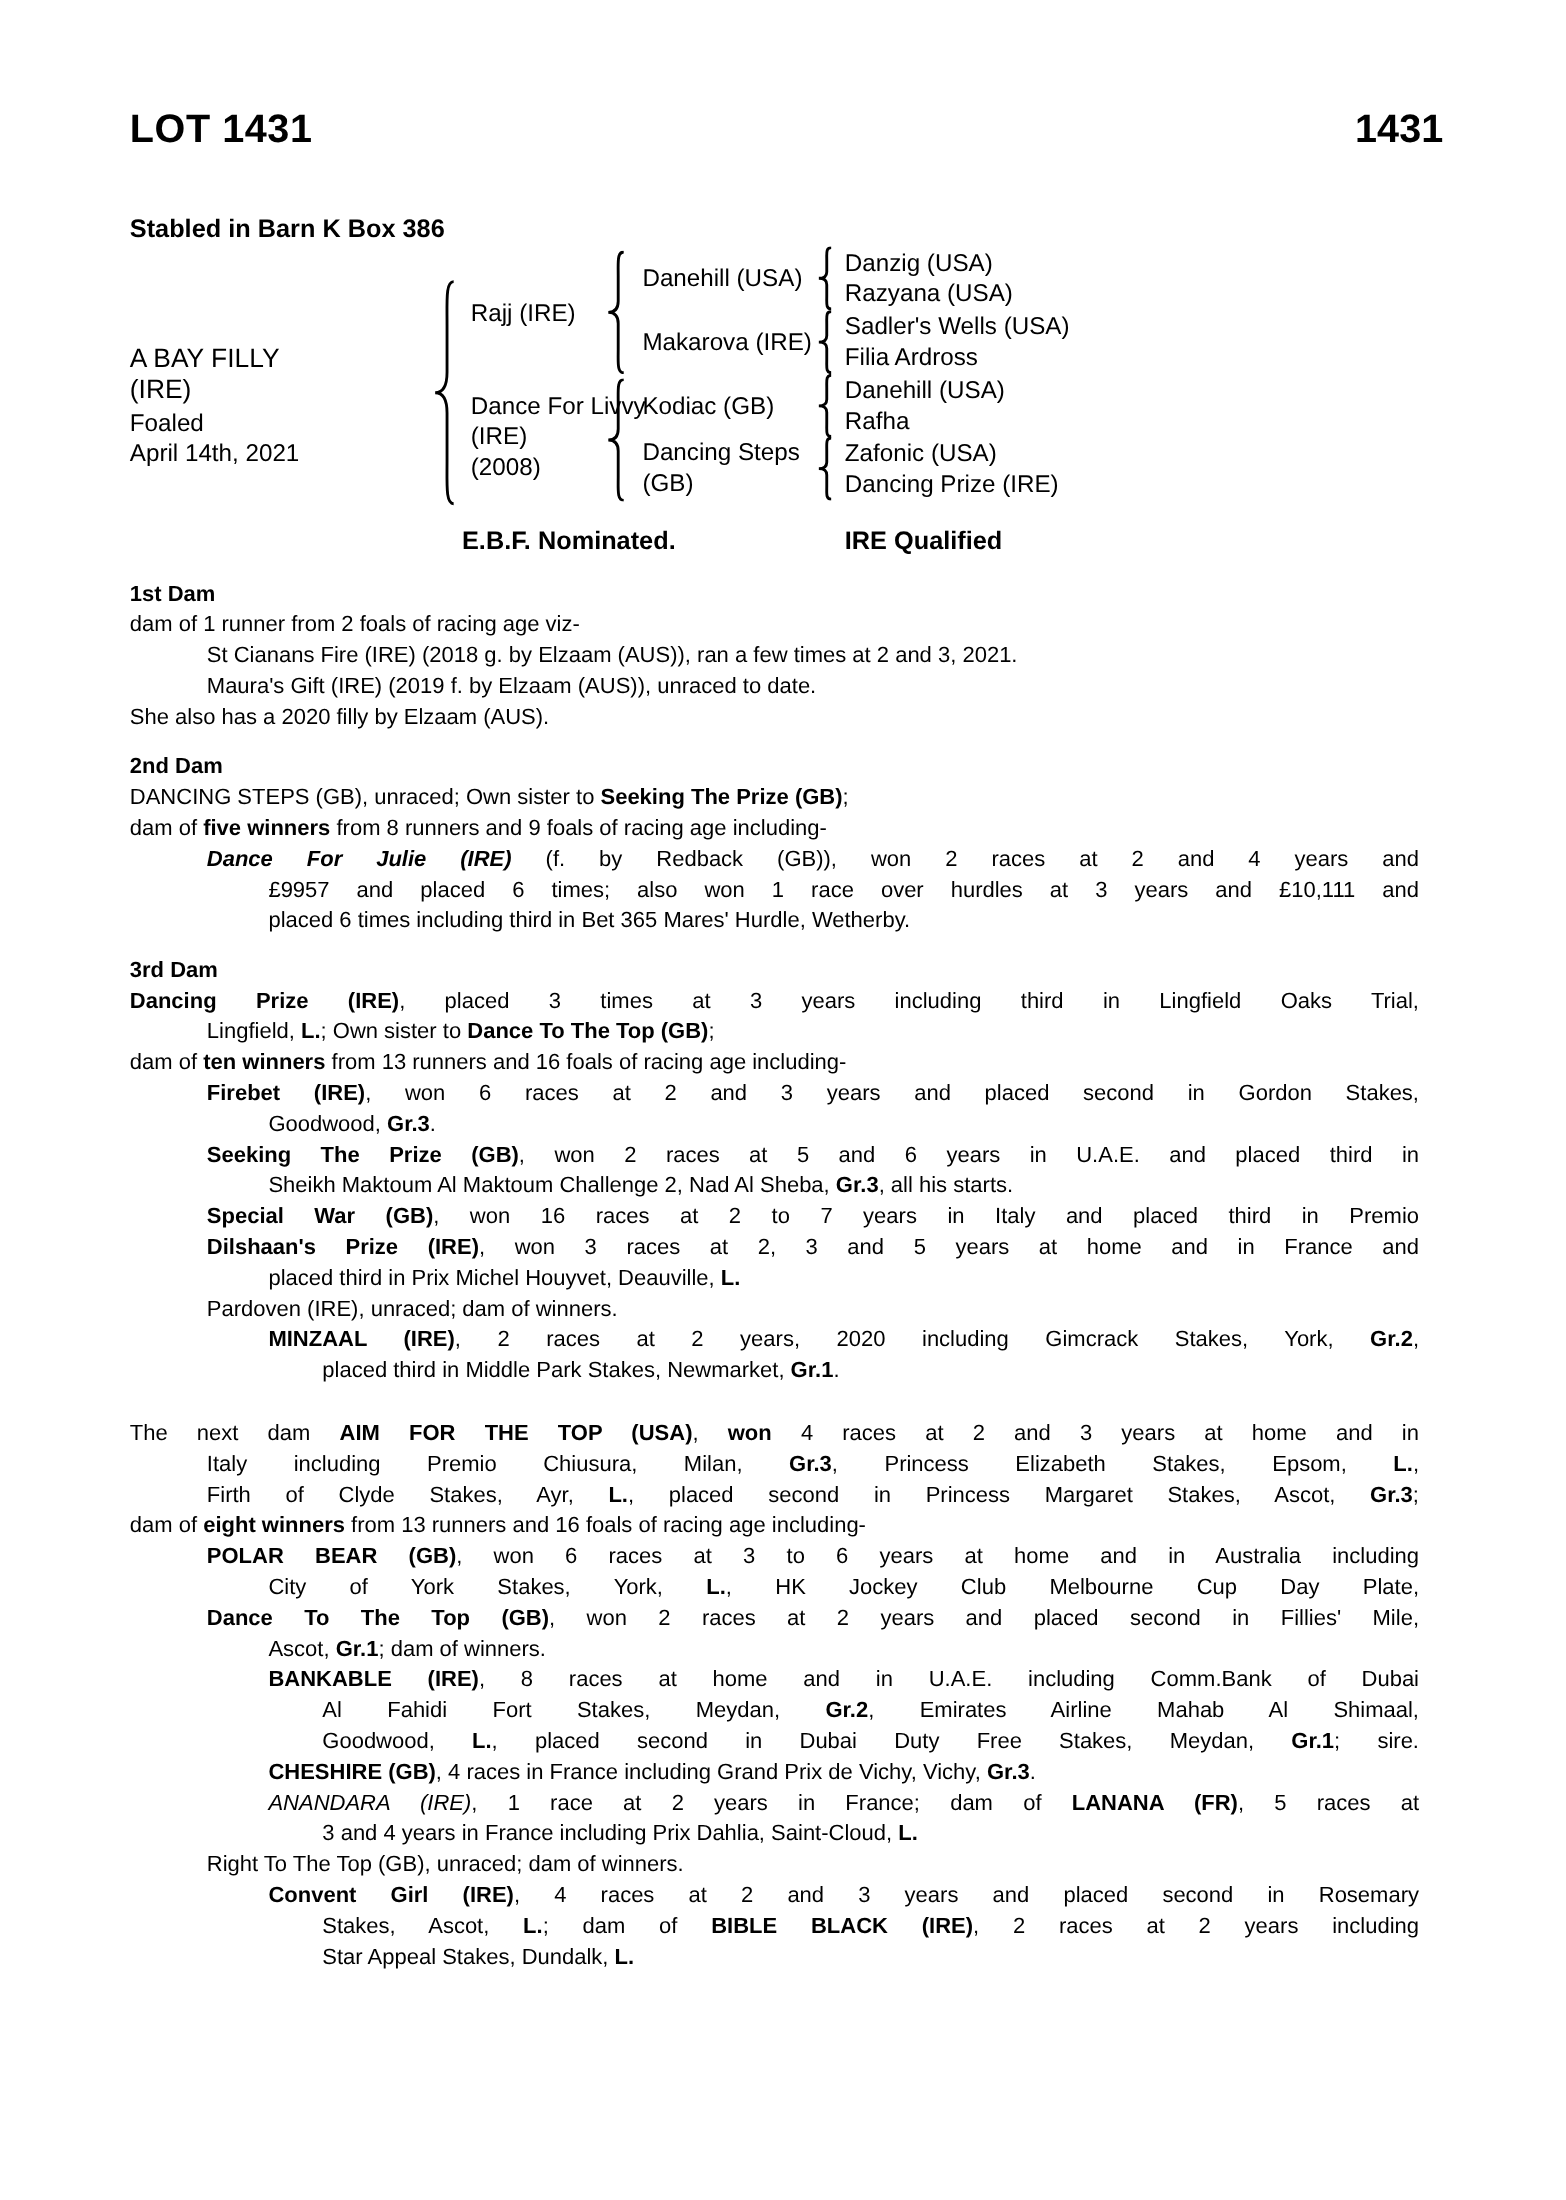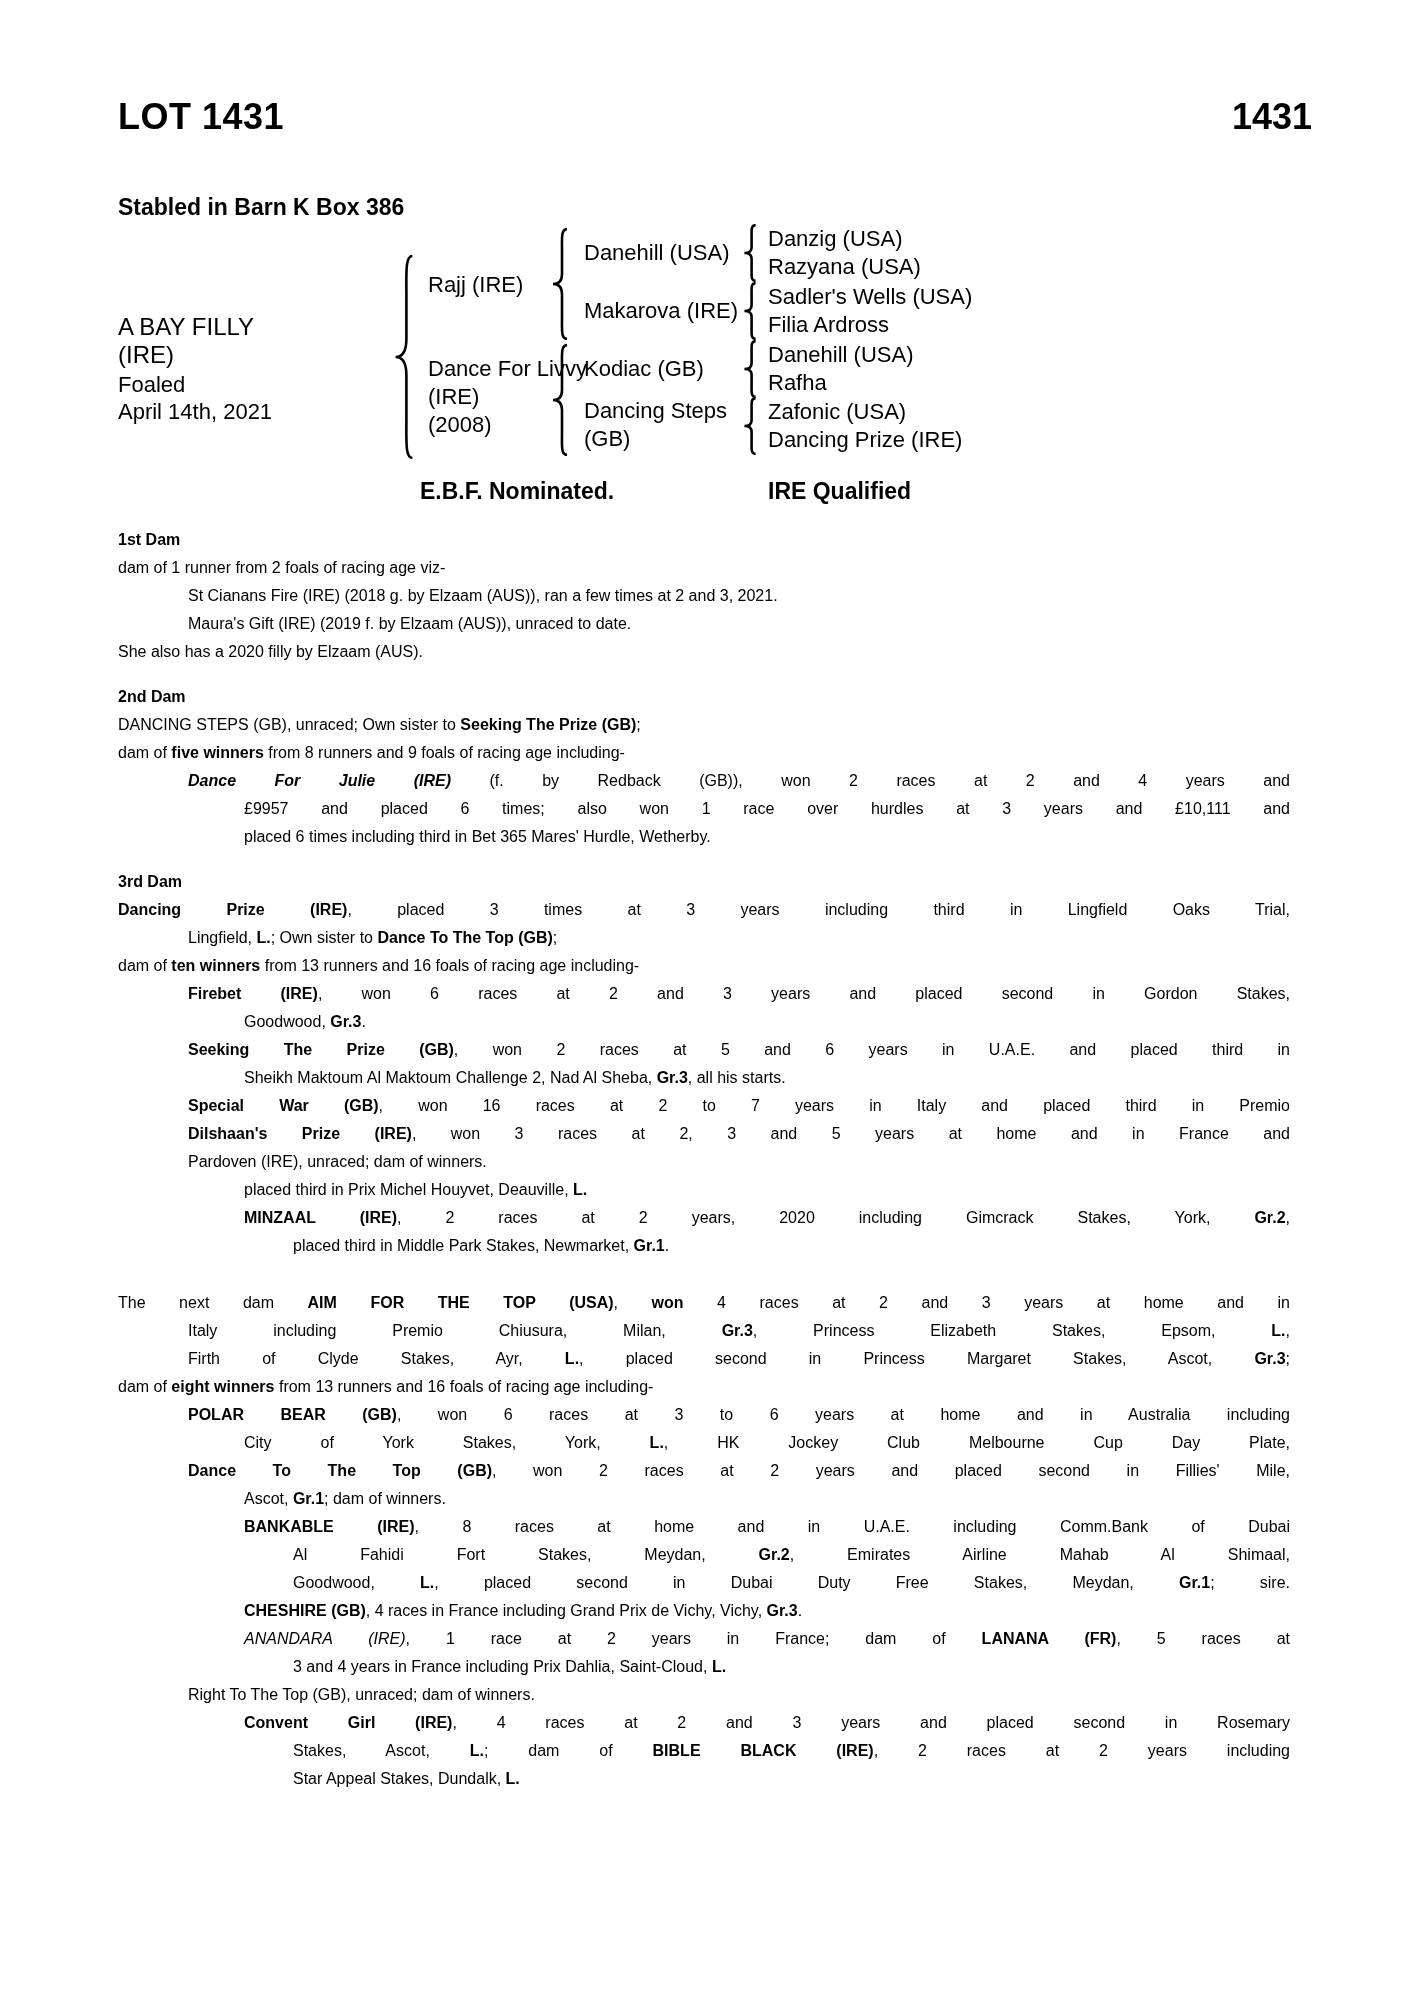--- a/index.html
+++ b/index.html
@@ -12,21 +12,21 @@
   .lot-label{font-size:36px;font-weight:bold;letter-spacing:0.5px;}
   .lot-number{font-size:36px;font-weight:bold;}
   .consignor{font-size:27px;font-weight:bold;font-style:italic;text-align:center;}
   .stabled{font-size:23px;font-weight:bold;}
   .ped{font-size:22px;line-height:26px;white-space:nowrap;}
   .ped-subj{font-size:24px;font-weight:normal;line-height:26px;white-space:nowrap;}
   .brace path{stroke:#000;fill:none;stroke-width:2.6;}
   .quals{font-size:23px;font-weight:bold;white-space:nowrap;}
   .body-text{
     position:absolute;left:118px;top:526px;width:1172px;
-    font-size:16px;line-height:28px;
+    font-size:20px;line-height:28px;
   }
   .ln{min-height:28px;}
   .ln.hd{font-weight:bold;}
   .ln.ind1{margin-left:70px;}
   .ln.ind2{margin-left:126px;}
   .ln.ind3{margin-left:175px;}
   .ln.j{text-align:justify;text-align-last:justify;}
   .s-b{font-weight:bold;}
   .s-i{font-style:italic;}
   .s-bi{font-weight:bold;font-style:italic;}
@@ -111,22 +111,22 @@
       <div class="ln ind0 hd" style="margin-top: 17px;"><span>3rd Dam</span></div>
       <div class="ln ind0 j"><span class="s-b">Dancing Prize (IRE)</span><span>, placed 3 times at 3 years including third in Lingfield Oaks Trial,</span></div>
       <div class="ln ind1"><span>Lingfield, </span><span class="s-b">L.</span><span>; Own sister to </span><span class="s-b">Dance To The Top (GB)</span><span>;</span></div>
       <div class="ln ind0"><span>dam of </span><span class="s-b">ten winners</span><span> from 13 runners and 16 foals of racing age including-</span></div>
       <div class="ln ind1 j"><span class="s-b">Firebet (IRE)</span><span>, won 6 races at 2 and 3 years and placed second in Gordon Stakes,</span></div>
       <div class="ln ind2"><span>Goodwood, </span><span class="s-b">Gr.3</span><span>.</span></div>
       <div class="ln ind1 j"><span class="s-b">Seeking The Prize (GB)</span><span>, won 2 races at 5 and 6 years in U.A.E. and placed third in</span></div>
       <div class="ln ind2"><span>Sheikh Maktoum Al Maktoum Challenge 2, Nad Al Sheba, </span><span class="s-b">Gr.3</span><span>, all his starts.</span></div>
       <div class="ln ind1 j"><span class="s-b">Special War (GB)</span><span>, won 16 races at 2 to 7 years in Italy and placed third in Premio</span></div>
       <div class="ln ind1 j"><span class="s-b">Dilshaan's Prize (IRE)</span><span>, won 3 races at 2, 3 and 5 years at home and in France and</span></div>
+      <div class="ln ind2"><span>placed third in Prix Michel Houyvet, Deauville, </span><span class="s-b">L.</span></div>
       <div class="ln ind1"><span>Pardoven (IRE), unraced; dam of winners.</span></div>
-      <div class="ln ind2"><span>placed third in Prix Michel Houyvet, Deauville, </span><span class="s-b">L.</span></div>
       <div class="ln ind2 j"><span class="s-b">MINZAAL (IRE)</span><span>, 2 races at 2 years, 2020 including Gimcrack Stakes, York, </span><span class="s-b">Gr.2</span><span>,</span></div>
       <div class="ln ind3"><span>placed third in Middle Park Stakes, Newmarket, </span><span class="s-b">Gr.1</span><span>.</span></div>
       <div class="ln ind0 j" style="margin-top: 29px;"><span>The next dam </span><span class="s-b">AIM FOR THE TOP (USA)</span><span>, </span><span class="s-b">won</span><span> 4 races at 2 and 3 years at home and in</span></div>
       <div class="ln ind1 j"><span>Italy including Premio Chiusura, Milan, </span><span class="s-b">Gr.3</span><span>, Princess Elizabeth Stakes, Epsom, </span><span class="s-b">L.</span><span>,</span></div>
       <div class="ln ind1 j"><span>Firth of Clyde Stakes, Ayr, </span><span class="s-b">L.</span><span>, placed second in Princess Margaret Stakes, Ascot, </span><span class="s-b">Gr.3</span><span>;</span></div>
       <div class="ln ind0"><span>dam of </span><span class="s-b">eight winners</span><span> from 13 runners and 16 foals of racing age including-</span></div>
       <div class="ln ind1 j"><span class="s-b">POLAR BEAR (GB)</span><span>, won 6 races at 3 to 6 years at home and in Australia including</span></div>
       <div class="ln ind2 j"><span>City of York Stakes, York, </span><span class="s-b">L.</span><span>, HK Jockey Club Melbourne Cup Day Plate,</span></div>
       <div class="ln ind1 j"><span class="s-b">Dance To The Top (GB)</span><span>, won 2 races at 2 years and placed second in Fillies' Mile,</span></div>
       <div class="ln ind2"><span>Ascot, </span><span class="s-b">Gr.1</span><span>; dam of winners.</span></div>

